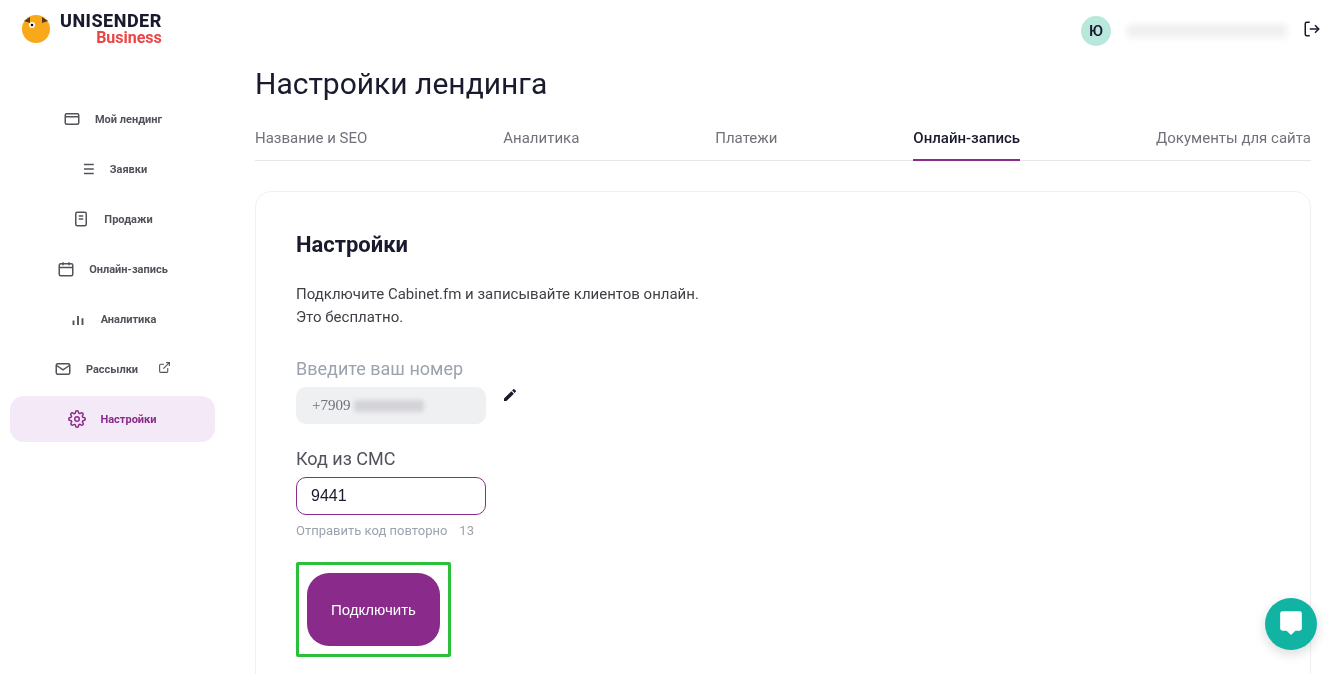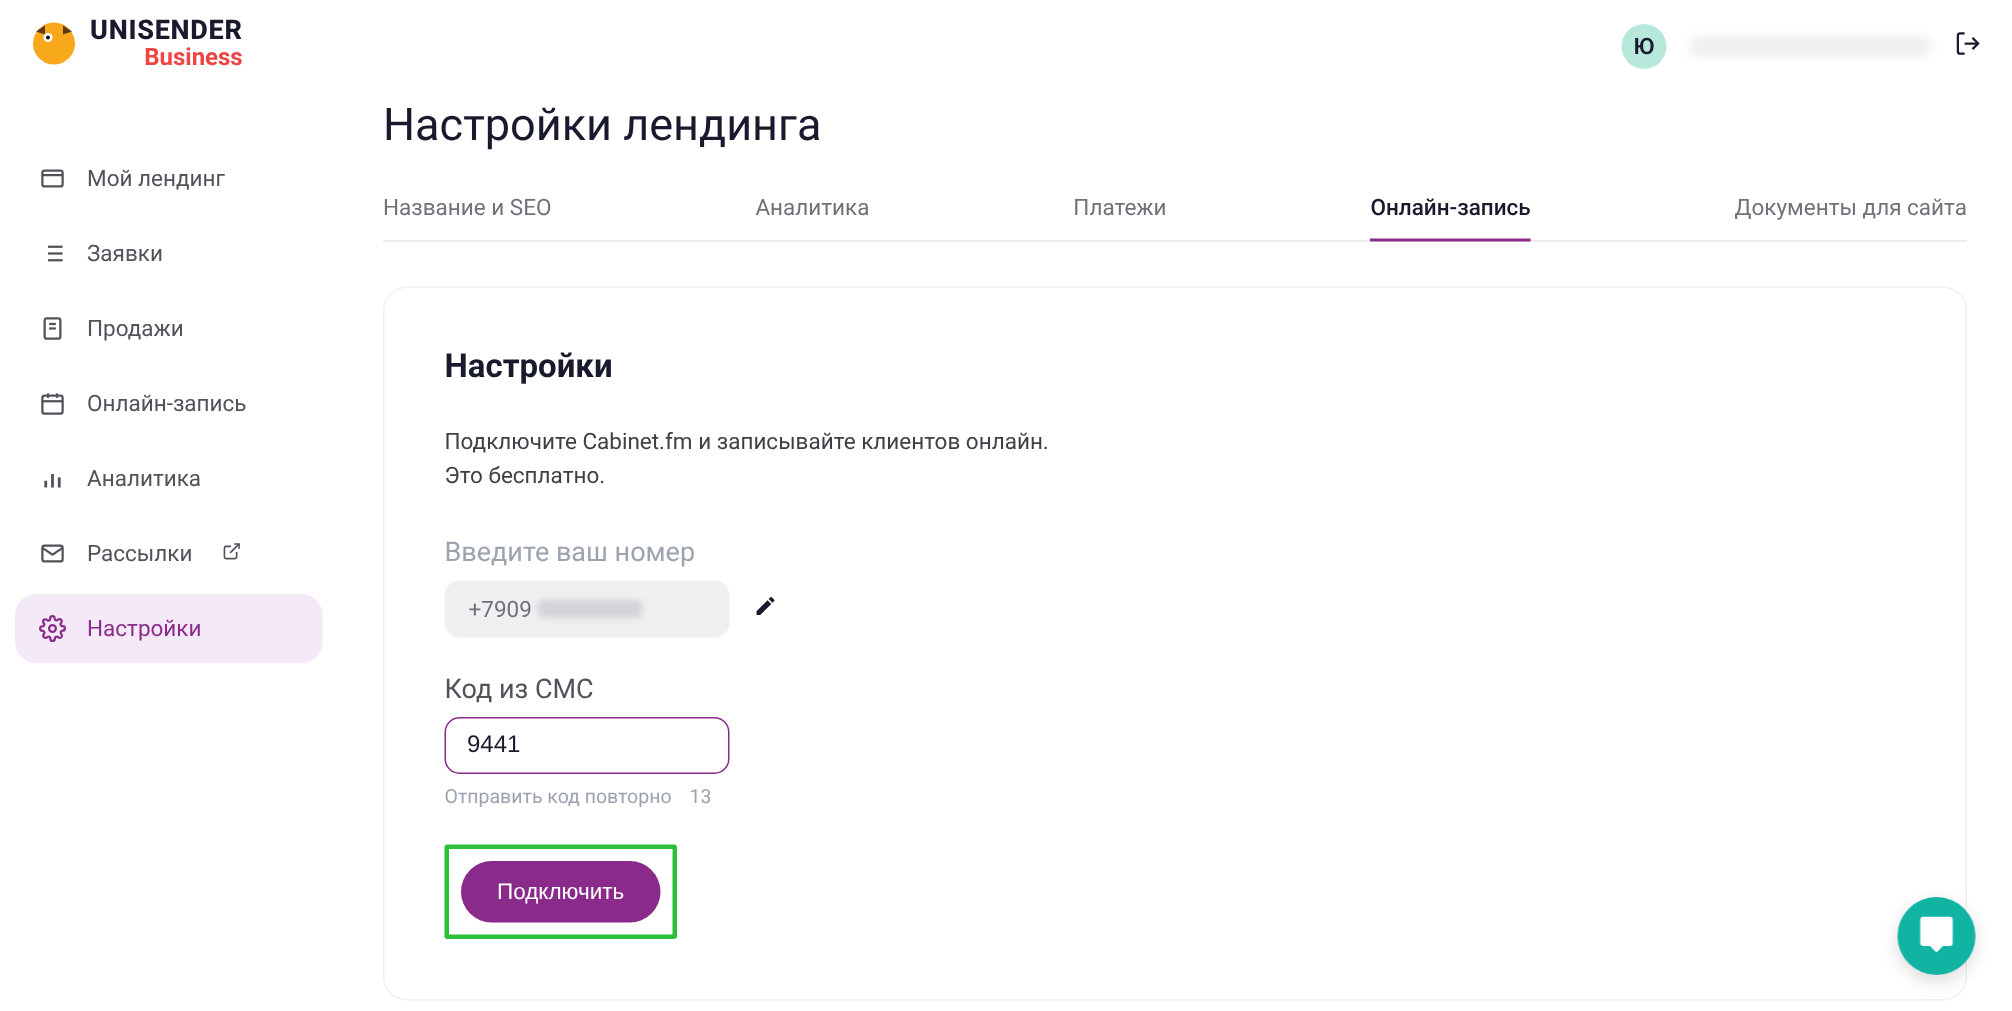--- a/index.html
+++ b/index.html
@@ -91,23 +91,24 @@
     flex-direction: column;
     gap: 4px;
   }
   .sidebar-item {
     display: flex;
     align-items: center;
     gap: 14px;
     padding: 14px 16px;
     border-radius: 14px;
     cursor: pointer;
-    font-size: 15px;
+    font-size: 11px;
     color: #52525b;
-    font-weight: 400;
+    font-weight: 700;
+    justify-content: center;
   }
   .sidebar-item.active {
     background: #f4e9f6;
     color: #8a2b8c;
   }
   .sidebar-item .icon {
     width: 18px;
     height: 18px;
     display: flex;
     align-items: center;
@@ -170,23 +171,24 @@
     max-width: 420px;
   }
   .field-label {
     font-size: 18px;
     color: #9ca3af;
     margin-bottom: 8px;
     display: block;
   }
   .phone-row {
     display: flex;
-    align-items: center;
+    align-items: flex-start;
     gap: 16px;
     margin-bottom: 24px;
+    font-family: Liberation Serif, serif;
   }
   .phone-display {
     background: #eef0f2;
     border-radius: 10px;
     padding: 10px 16px;
     width: 190px;
     font-size: 15px;
     color: #71717a;
     display: flex;
     align-items: center;
@@ -225,21 +227,21 @@
     border: 3px solid #2bbf3a;
     padding: 8px;
     display: inline-block;
     border-radius: 2px;
   }
   .btn-primary {
     background: #8a2b8c;
     color: #fff;
     border: none;
     border-radius: 22px;
-    padding: 12px 24px;
+    padding: 28px 24px;
     font-size: 15px;
     font-weight: 500;
     cursor: pointer;
   }
 
   
   .chat-bubble {
     position: fixed;
     bottom: 24px;
     right: 24px;

